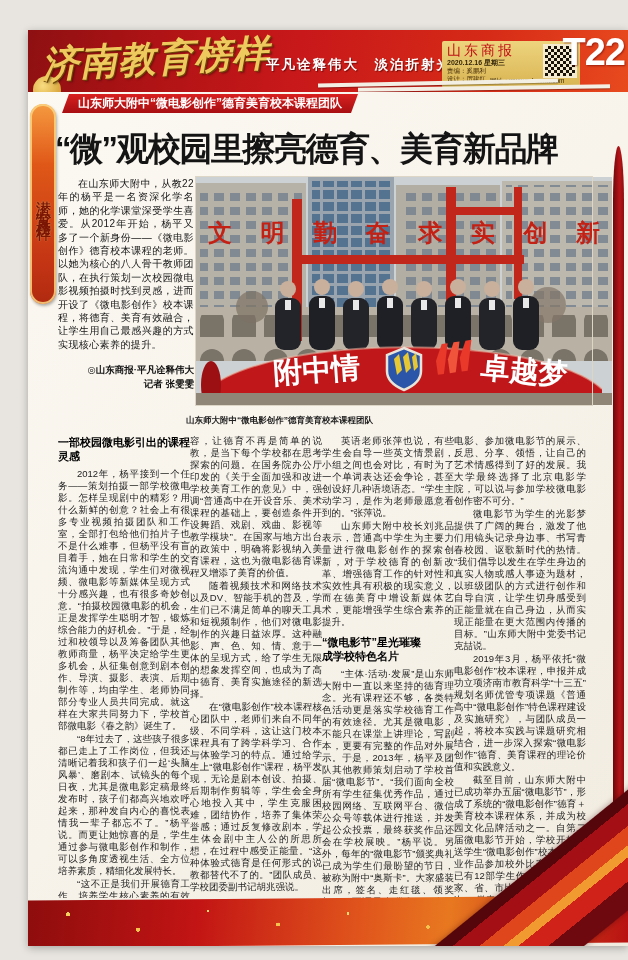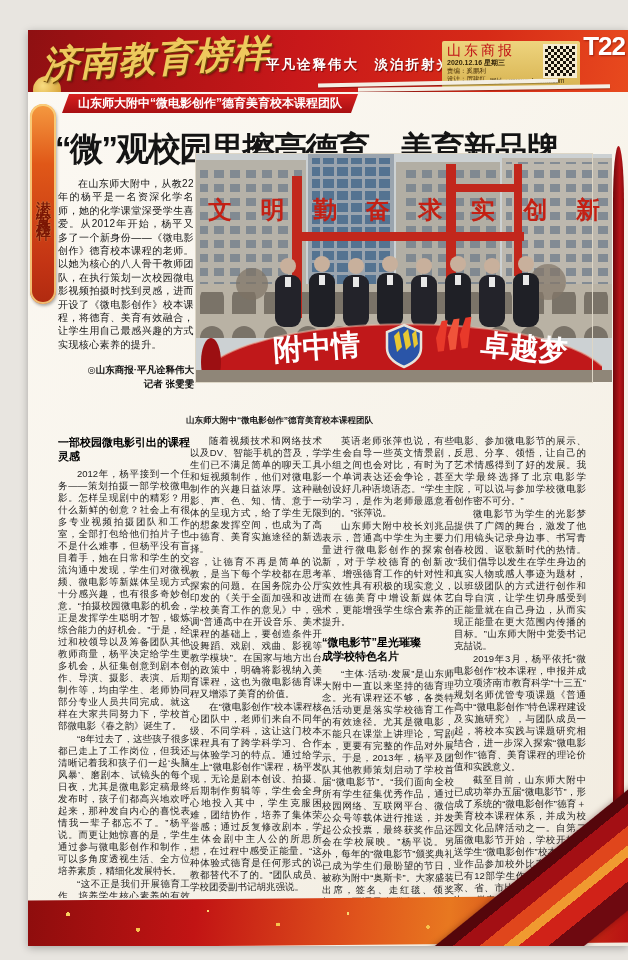--- a/index.html
+++ b/index.html
@@ -16,21 +16,21 @@
   .slogan{position:absolute;left:238px;top:26px;color:#fff;font-weight:bold;font-size:13.5px;
     letter-spacing:2px;text-shadow:1px 1px 1px rgba(70,0,0,.65);white-space:nowrap;}
   .infobox{position:absolute;left:414px;top:11px;width:138px;height:47px;box-sizing:border-box;
     background:linear-gradient(#eed47e,#d8b452);border-radius:2px;padding:2px 5px;}
   .paper-name{color:#c00f14;font-weight:400;font-size:14px;letter-spacing:3px;line-height:15px;}
   .mh-date{font-size:7px;font-weight:bold;color:#35260a;line-height:9px;}
   .credits{font-size:6.5px;color:#472f08;line-height:8px;width:90px;}
   .website{position:absolute;left:48px;bottom:2px;font-size:6.5px;color:#35260a;white-space:nowrap;}
   .qr{position:absolute;right:3px;top:3px;width:30px;height:30px;border:2px solid #f4ead0;
     background:repeating-conic-gradient(#181209 0 25%,#f4ead0 0 50%) 0 0/6px 6px;}
-  .pageno{position:absolute;right:3px;top:1px;font-size:26px;font-weight:900;color:#fff;
+  .pageno{position:absolute;right:3px;top:1px;font-size:38px;font-weight:900;color:#fff;
     letter-spacing:-1px;text-shadow:1px 1px 2px rgba(90,0,0,.5);}
   .gold-dot{position:absolute;left:5px;bottom:-12px;width:28px;height:28px;border-radius:50%;
     background:radial-gradient(circle at 35% 35%,#f8dc80,#cb8e1e);}
   .strip{position:absolute;height:4px;background:#f4efe4;box-shadow:0 1px 1px rgba(0,0,0,.3);}
   .s1{left:290px;right:70px;bottom:7px;transform:rotate(-1.2deg);}
   .s2{left:330px;right:18px;bottom:2px;transform:rotate(-.8deg);}
 
   
   .side-capsule{position:absolute;left:2px;top:74px;width:26px;height:200px;border-radius:13px;
     background:linear-gradient(180deg,#f59a40,#e05818 30%,#c33414 80%,#b02a10);
@@ -47,21 +47,21 @@
     font-weight:900;color:#141414;letter-spacing:-1.5px;white-space:nowrap;}
 
   
   .intro{position:absolute;left:30px;top:147px;width:136px;height:214px;}
   .intro-text{margin:0;font-size:10px;line-height:13.4px;letter-spacing:.4px;text-align:justify;
     text-indent:2em;color:#161616;}
   .byline{position:absolute;right:0;bottom:0;text-align:right;font-weight:bold;font-size:9.5px;
     line-height:14px;color:#111;}
 
   
-  .photo{position:absolute;left:168px;top:124px;width:396px;height:228px;background:#cfd3d4;
+  .photo{position:absolute;left:168px;top:147px;width:396px;height:228px;background:#cfd3d4;
     outline:1px solid #ddd6c6;}
   .caption{position:absolute;left:158px;top:385px;font-size:8.5px;font-weight:bold;color:#222;}
 
   
   .columns{position:absolute;left:30px;top:405px;width:552px;height:463px;display:flex;gap:0;}
   .col{width:132px;height:100%;overflow:hidden;font-size:9.5px;line-height:12px;color:#1d1d1d;
     text-align:justify;}
   .col-para{text-indent:2em;margin:0 0 1px;}
   .col-para.noindent{text-indent:0;}
   .col-heading{font-weight:900;font-size:11px;line-height:14px;margin:7px 0 5px;color:#000;}
@@ -219,22 +219,22 @@
     <div class="caption">山东师大附中“微电影创作”德育美育校本课程团队</div>
 
     <div class="columns">
       <div class="col">
           <div class="col-heading">一部校园微电影引出的课程灵感</div>
           <div class="col-para">2012年，杨平接到一个任务——策划拍摄一部学校微电影。怎样呈现剧中的精彩？用什么新鲜的创意？社会上有很多专业视频拍摄团队和工作室，全部打包给他们拍片子也不是什么难事，但杨平没有盲目着手，她在日常和学生的交流沟通中发现，学生们对微视频、微电影等新媒体呈现方式十分感兴趣，也有很多奇妙创意。“拍摄校园微电影的机会，正是发挥学生聪明才智，锻炼综合能力的好机会。”于是，经过和校领导以及筹备团队其他教师商量，杨平决定给学生更多机会，从征集创意到剧本创作、导演、摄影、表演、后期制作等，均由学生、老师协同部分专业人员共同完成。就这样在大家共同努力下，学校首部微电影《春之韵》诞生了。</div>
           <div class="col-para">“8年过去了，这些孩子很多都已走上了工作岗位，但我还清晰记着我和孩子们一起‘头脑风暴’、磨剧本、试镜头的每个日夜，尤其是微电影定稿最终发布时，孩子们都高兴地欢呼起来，那种发自内心的喜悦表情我一辈子都忘不了。”杨平说。而更让她惊喜的是，学生通过参与微电影创作和制作，可以多角度透视生活、全方位培养素质，精细化发展特长。</div>
           <div class="col-para">“这不正是我们开展德育工作，培养学生核心素养的有效抓手吗？”想到这里，杨平在校领导大力支持下，与其他学科的朱玉君、张萍、胡兆强、杨阳、杨梅、刘曙光、宋德祥等七位教师组建团队，决定开设一门“微电影创作”校本课程，对学生进行专业指导，一方面提升理论水平和操作技术，更主要的是探索出一条特色德育的新路径。</div>
         </div>
       <div class="col">
+          <div class="col-para noindent">容，让德育不再是简单的说教，是当下每个学校都在思考探索的问题。在国务院办公厅印发的《关于全面加强和改进学校美育工作的意见》中，强调“普通高中在开设音乐、美术课程的基础上，要创造条件开设舞蹈、戏剧、戏曲、影视等教学模块”。在国家与地方出台的政策中，明确将影视纳入美育课程，这也为微电影德育课程又增添了美育的价值。</div>
           <div class="col-para">随着视频技术和网络技术以及DV、智能手机的普及，学生们已不满足简单的聊天工具和短视频制作，他们对微电影制作的兴趣日益浓厚。这种融影、声、色、知、情、意于一体的呈现方式，给了学生无限的想象发挥空间，也成为了高中德育、美育实施途径的新选择。</div>
-          <div class="col-para noindent">容，让德育不再是简单的说教，是当下每个学校都在思考探索的问题。在国务院办公厅印发的《关于全面加强和改进学校美育工作的意见》中，强调“普通高中在开设音乐、美术课程的基础上，要创造条件开设舞蹈、戏剧、戏曲、影视等教学模块”。在国家与地方出台的政策中，明确将影视纳入美育课程，这也为微电影德育课程又增添了美育的价值。</div>
           <div class="col-para">在“微电影创作”校本课程核心团队中，老师们来自不同年级、不同学科，这让这门校本课程具有了跨学科学习、合作与体验学习的特点。通过给学生上“微电影创作”课程，杨平发现，无论是剧本创设、拍摄、后期制作剪辑等，学生会全身心地投入其中，学生克服困难，团结协作，培养了集体荣誉感；通过反复修改剧本，学生体会剧中主人公的所思所想，在过程中感受正能量。“这种体验式德育是任何形式的说教都替代不了的。”团队成员、学校团委副书记胡兆强说。</div>
         </div>
       <div class="col">
           <div class="col-para">英语老师张萍也说，有些学生会自导一些英文情景剧，小组之间也会对比，有时为了一个单词表达还会争论，甚至创设好几种语境语态。“学生主动学习，是作为老师最愿意看到的。”张萍说。</div>
           <div class="col-para">山东师大附中校长刘兆品表示，普通高中学生为主要力量进行微电影创作的探索创新，对于学校德育的创新改革、增强德育工作的针对性和实效性具有积极的现实意义，而在德美育中增设新媒体艺术，更能增强学生综合素养的提升。</div>
           <div class="col-heading">“微电影节”星光璀璨<br>成学校特色名片</div>
           <div class="col-para">“主体·活动·发展”是山东师大附中一直以来坚持的德育理念。光有课程还不够，各类特色活动更是落实学校德育工作的有效途径。尤其是微电影，不能只在课堂上讲理论，写剧本，更要有完整的作品对外展示。于是，2013年，杨平及团队其他教师策划启动了学校首届“微电影节”。“我们面向全校所有学生征集优秀作品，通过校园网络、互联网平台、微信公众号等载体进行推送，并发起公众投票，最终获奖作品还会在学校展映。”杨平说。另外，每年的“微电影节”颁奖典礼已成为学生们最盼望的节日，被称为附中“奥斯卡”。大家盛装出席，签名、走红毯、领奖杯……可谓星光璀璨，一点不输真正的电影节。</div>
         </div>
       <div class="col">
           <div class="col-para noindent">电影、参加微电影节的展示、反思、分享、领悟，让自己的艺术情感得到了好的发展。我大学最终选择了北京电影学院，可以说与参加学校微电影创作密不可分。”</div>

